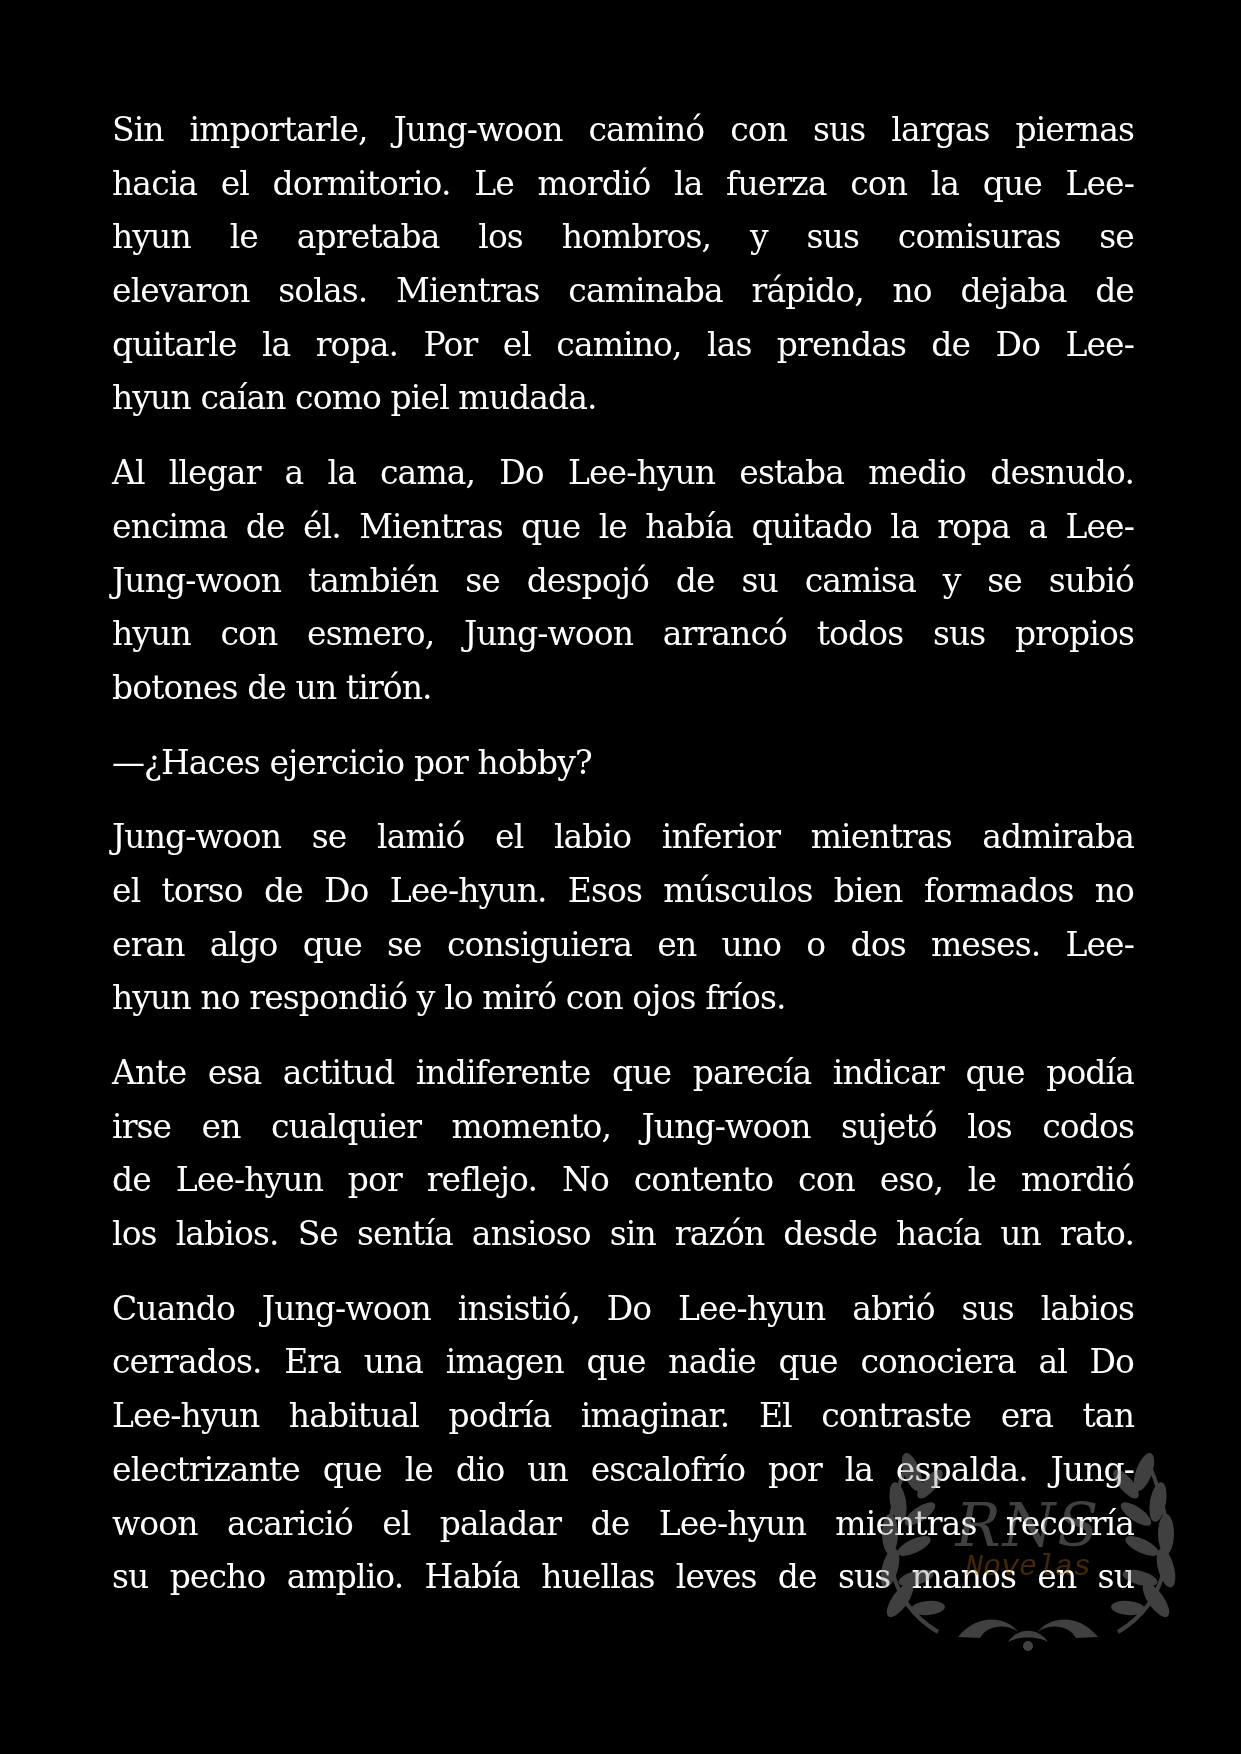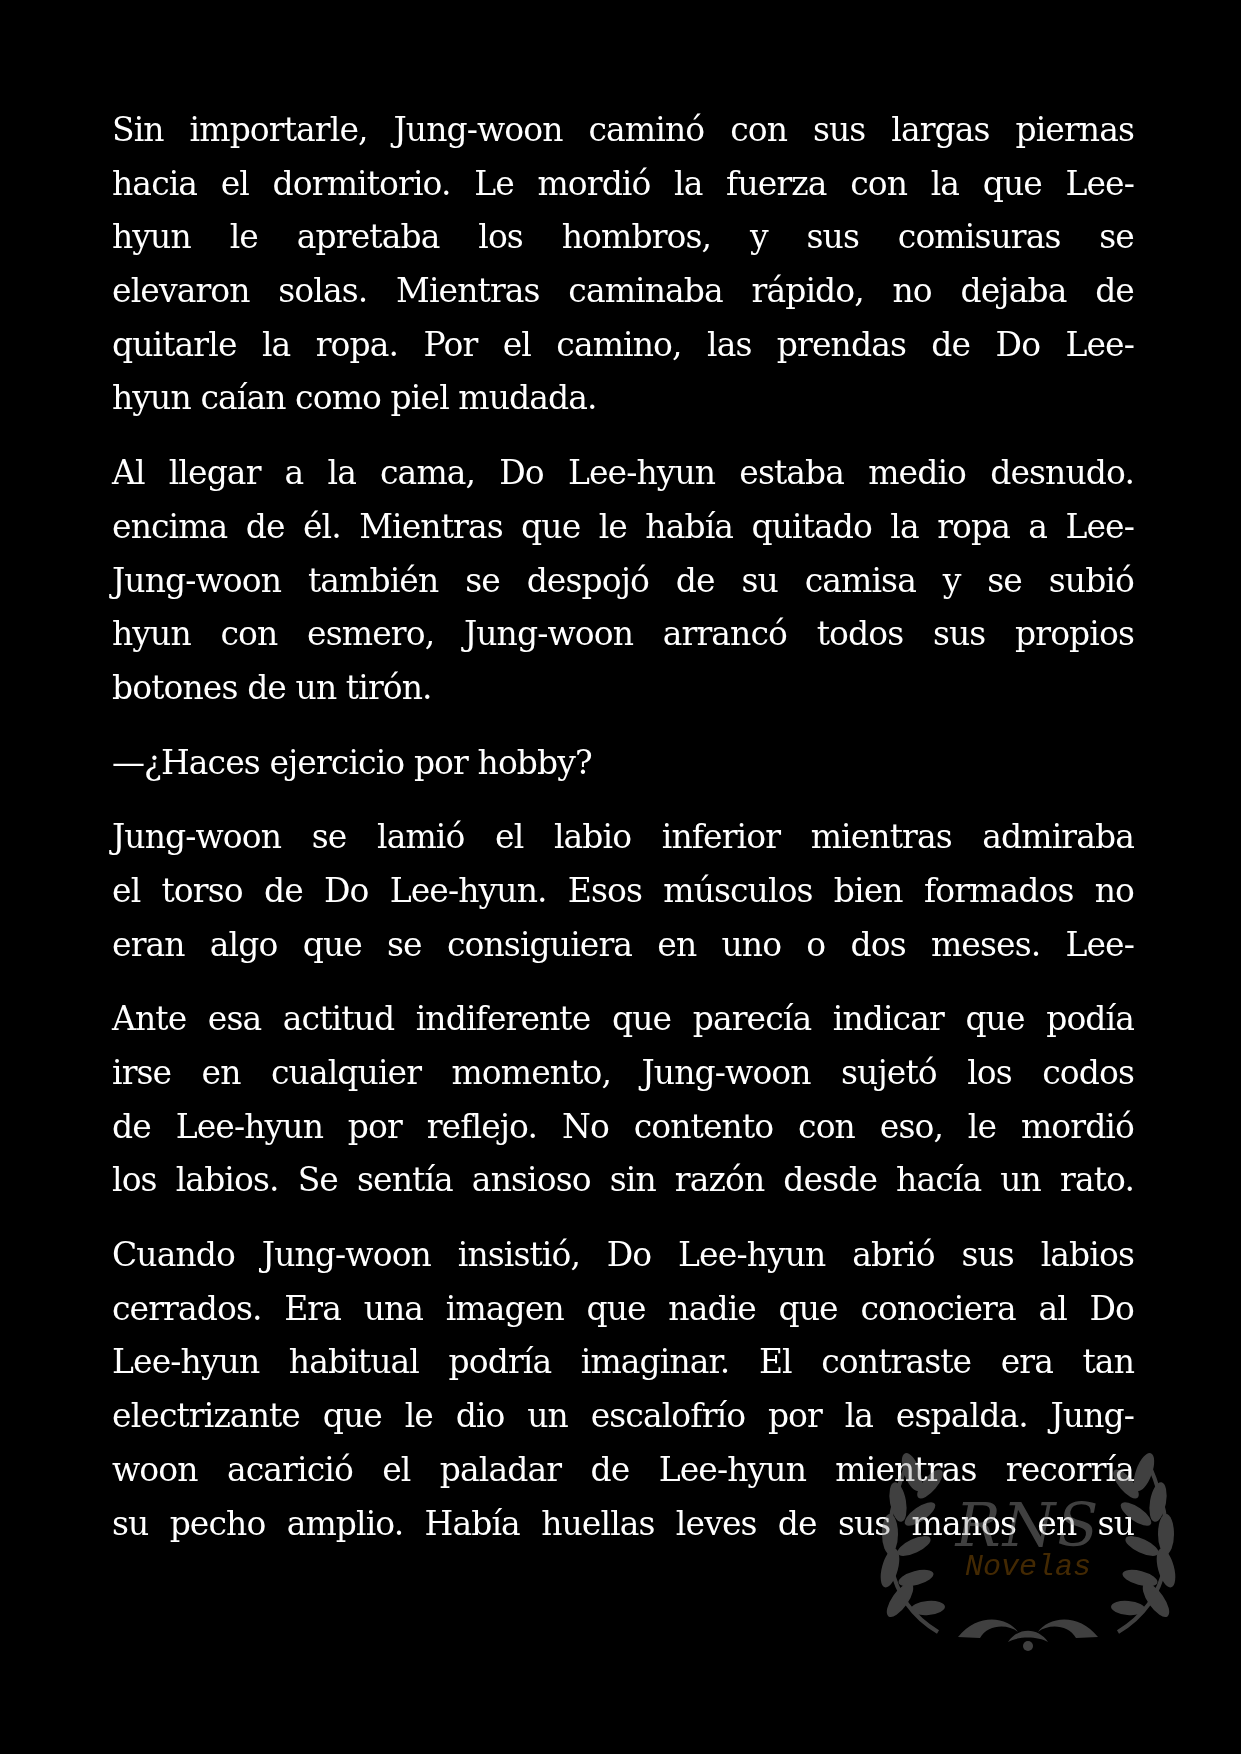--- a/index.html
+++ b/index.html
@@ -95,20 +95,21 @@
   </p>
 
   <p class="para">
     <span class="line last">—¿Haces ejercicio por hobby?</span>
   </p>
 
   <p class="para">
     <span class="line">Jung-woon se lamió el labio inferior mientras admiraba</span>
     <span class="line">el torso de Do Lee-hyun. Esos músculos bien formados no</span>
     <span class="line">eran algo que se consiguiera en uno o dos meses. Lee-</span>
+    <span class="line last">hyun no respondió y lo miró con ojos fríos.</span>
   </p>
 
   <p class="para">
     <span class="line">Ante esa actitud indiferente que parecía indicar que podía</span>
     <span class="line">irse en cualquier momento, Jung-woon sujetó los codos</span>
     <span class="line">de Lee-hyun por reflejo. No contento con eso, le mordió</span>
     <span class="line">los labios. Se sentía ansioso sin razón desde hacía un rato.</span>
   </p>
 
   <p class="para">

